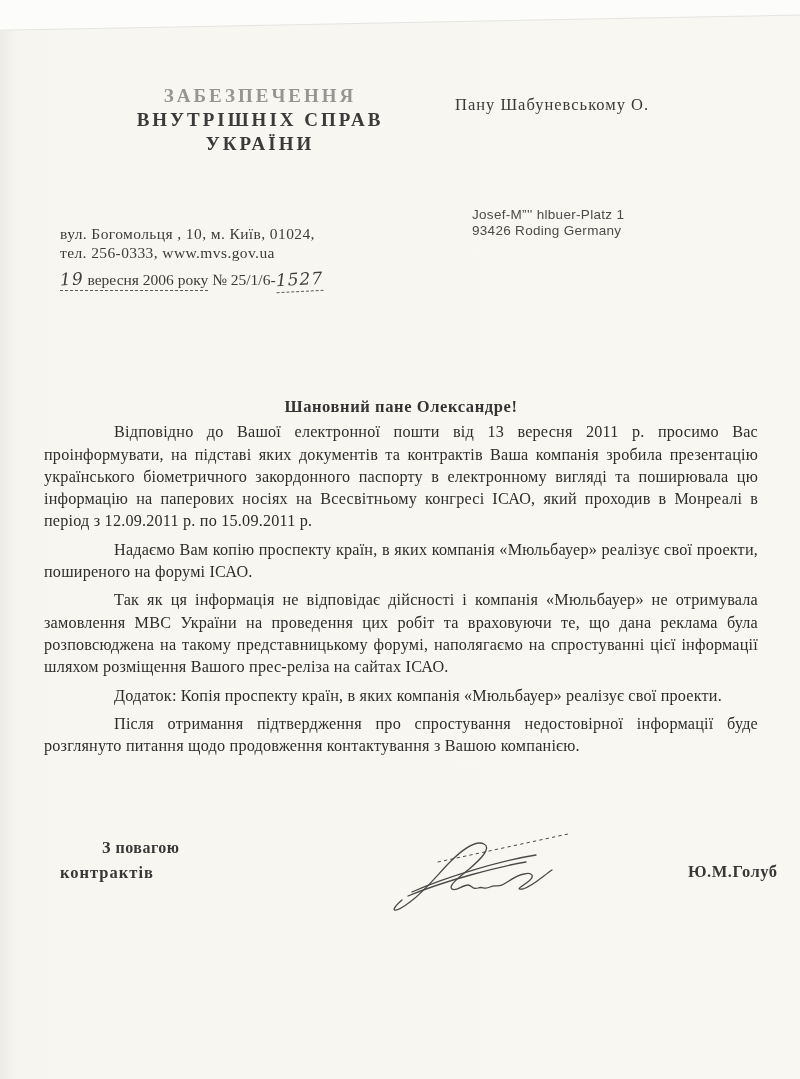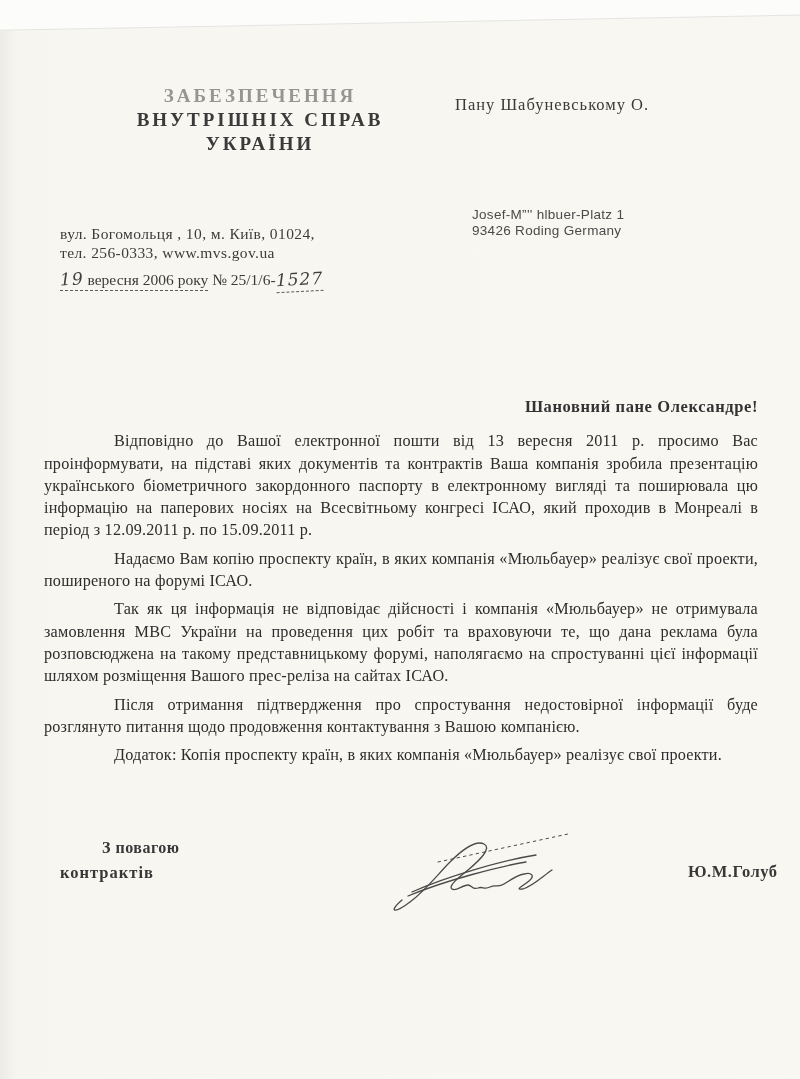--- a/index.html
+++ b/index.html
@@ -62,22 +62,22 @@
     position:absolute;left:80px;top:308px;
     font-size:15px;color:#454545;white-space:nowrap;
   }
   .blank-dashed{display:inline-block;width:86px;border-bottom:1.3px dashed #6a6a6a;height:13px;margin:0 8px;}
   .blank-dotted{display:inline-block;width:148px;border-bottom:1.3px dotted #6a6a6a;height:13px;margin:0 8px;}
   .body-text{
     position:absolute;left:44px;top:396px;width:714px;
     font-size:16.2px;line-height:22.3px;color:#2d2d2d;
   }
   .salutation{
-    text-align:right;font-weight:600;font-size:16.5px;
-    letter-spacing:.6px;margin:0 0 12px 0;color:#333;
+    text-align:center;font-weight:600;font-size:16.5px;
+    letter-spacing:.6px;margin:0 0 3px 0;color:#333;
   }
   .body-text p{
     margin:0 0 6px 0;text-align:justify;text-indent:70px;
     letter-spacing:.2px;
   }
   .closing-respect{
     position:absolute;left:102px;top:839px;
     font-size:16px;font-weight:600;color:#383838;letter-spacing:.5px;
   }
   .closing-position{
@@ -121,22 +121,22 @@
       <span>вересня 2006 року</span></span>
     <span>№ 25/1/6-</span><span class="hand dashed-u">1527</span>
   </div>
 
 
   <main class="body-text">
     <h3 class="salutation">Шановний пане Олександре!</h3>
     <p>Відповідно до Вашої електронної пошти від 13 вересня 2011 р. просимо Вас проінформувати, на підставі яких документів та контрактів Ваша компанія зробила презентацію українського біометричного закордонного паспорту в електронному вигляді та поширювала цю інформацію на паперових носіях на Всесвітньому конгресі ІСАО, який проходив в Монреалі в період з 12.09.2011 р. по 15.09.2011 р.</p>
     <p>Надаємо Вам копію проспекту країн, в яких компанія «Мюльбауер» реалізує свої проекти, поширеного на форумі ІСАО.</p>
     <p>Так як ця інформація не відповідає дійсності і компанія «Мюльбауер» не отримувала замовлення МВС України на проведення цих робіт та враховуючи те, що дана реклама була розповсюджена на такому представницькому форумі, наполягаємо на спростуванні цієї інформації шляхом розміщення Вашого прес-реліза на сайтах ІСАО.</p>
+    <p>Додаток:  Копія проспекту країн, в яких компанія «Мюльбауер» реалізує свої проекти.</p>
     <p>Після отримання підтвердження про спростування недостовірної інформації буде розглянуто питання щодо продовження контактування з Вашою компанією.</p>
-    <p>Додаток:  Копія проспекту країн, в яких компанія «Мюльбауер» реалізує свої проекти.</p>
   </main>
 
   <div class="closing-respect">З повагою</div>
   <div class="closing-position">контрактів</div>
   <div class="closing-name">Ю.М.Голуб</div>
 
   <svg class="signature-svg" width="195" height="88" viewBox="0 0 195 88" fill="none">
     <g stroke="#4a4a4a" stroke-width="1.3" fill="none" stroke-linecap="round">
       <path d="M52,38 L182,10" stroke-dasharray="2.5,4" stroke-width="1"></path>
       <path d="M26,68 C62,52 118,36 150,31"></path>

